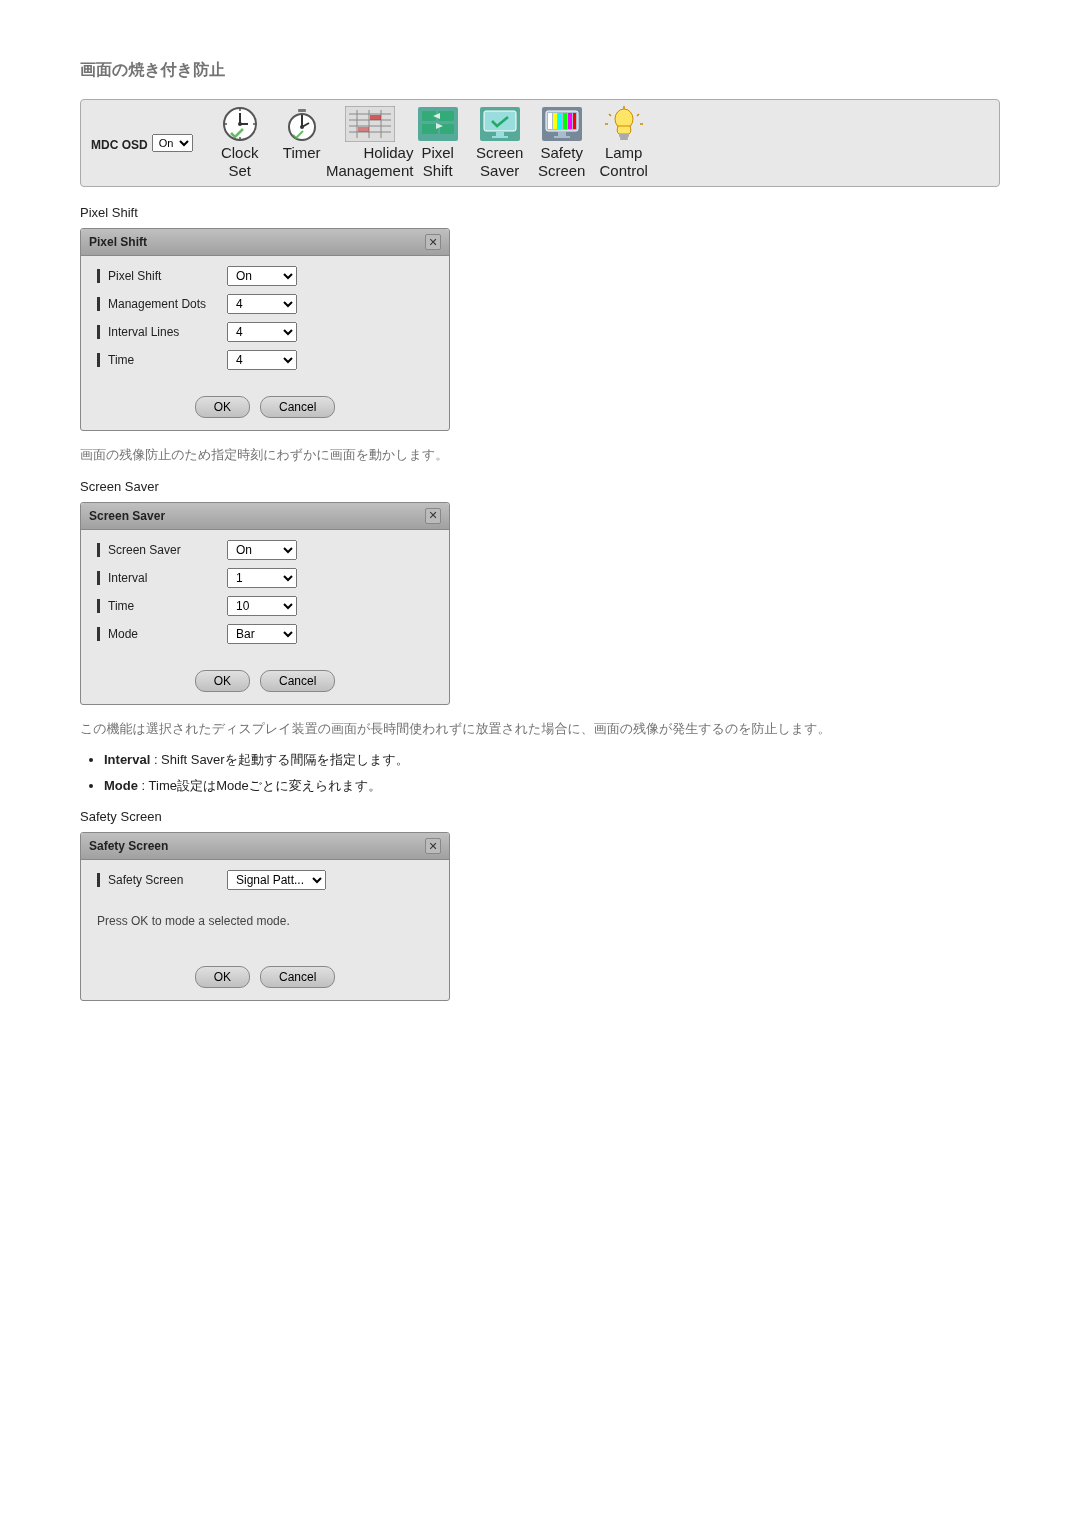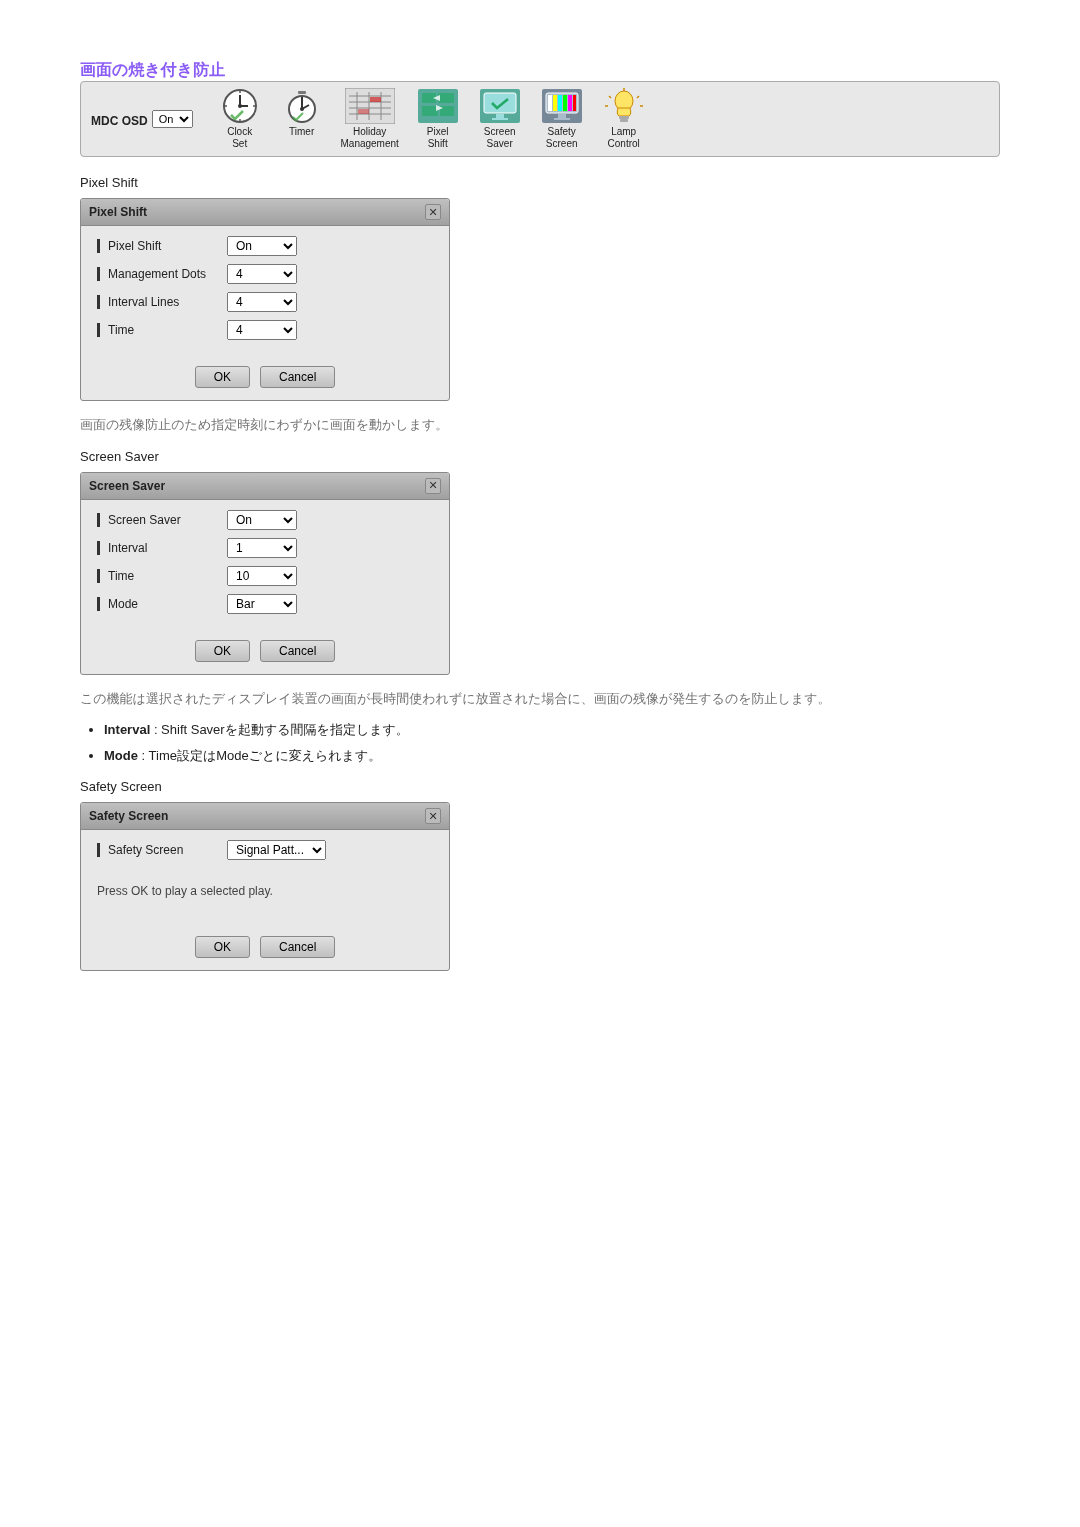--- a/index.html
+++ b/index.html
@@ -9,21 +9,22 @@
       font-size: 13px;
       color: #222;
       padding: 60px 80px;
       width: 1080px;
       min-height: 1527px;
     }
 
     .page-title {
       font-size: 16px;
       font-weight: bold;
-      color: #8b5cf6;
+      color: #737373;
+      margin-bottom: 18px;
     }
 
     
     .toolbar-container {
       border: 1px solid #aaa;
       background: #e8e8e8;
       border-radius: 4px;
       margin-bottom: 18px;
       overflow: hidden;
       position: relative;
@@ -75,21 +76,21 @@
     .toolbar-items {
       display: flex;
       gap: 4px;
     }
     .toolbar-item {
       display: flex;
       flex-direction: column;
       align-items: center;
       width: 58px;
       cursor: pointer;
-      font-size: 10px;
+      font-size: 15px;
       text-align: center;
     }
     .toolbar-item .icon-box {
       width: 44px;
       height: 36px;
       display: flex;
       align-items: center;
       justify-content: center;
       margin-bottom: 2px;
     }
@@ -179,21 +180,21 @@
       display: flex;
       justify-content: center;
       gap: 10px;
       margin-top: 8px;
     }
     .dialog-btn {
       padding: 3px 18px;
       font-size: 12px;
       background: linear-gradient(to bottom, #e0e0e0, #c0c0c0);
       border: 1px solid #888;
-      border-radius: 3px;
+      border-radius: 10px;
       cursor: pointer;
       text-align: right;
     }
 
     
     .desc-text {
       font-size: 13px;
       margin-bottom: 12px;
       color: #737373;
       line-height: 1.5;
@@ -254,21 +255,21 @@
             <rect x="15" y="4" width="8" height="3" rx="1" fill="#777"></rect>
             <line x1="19" y1="10" x2="19" y2="22" stroke="#333" stroke-width="2"></line>
             <line x1="19" y1="22" x2="26" y2="18" stroke="#333" stroke-width="2"></line>
             <circle cx="19" cy="22" r="2" fill="#333"></circle>
             <path d="M 10 30 L 13 33 L 20 26" fill="none" stroke="#4a4" stroke-width="2" opacity="0.8"></path>
           </svg>
         </div>
         <span class="item-label">Timer</span>
       </div>
 
-      <div class="toolbar-item" style="width:70px;">
+      <div class="toolbar-item" style="width:70px;text-align:right;">
         <div class="icon-box" style="width:54px;">
           <svg width="50" height="36" viewBox="0 0 50 36">
             <rect x="0" y="0" width="50" height="36" fill="#ddd" stroke="#888" stroke-width="1"></rect>
 
             <line x1="4" y1="8" x2="46" y2="8" stroke="#888" stroke-width="1"></line>
             <line x1="4" y1="14" x2="46" y2="14" stroke="#888" stroke-width="1"></line>
             <line x1="4" y1="20" x2="46" y2="20" stroke="#888" stroke-width="1"></line>
             <line x1="4" y1="26" x2="46" y2="26" stroke="#888" stroke-width="1"></line>
 
             <line x1="12" y1="4" x2="12" y2="32" stroke="#888" stroke-width="1"></line>
@@ -479,19 +480,19 @@
     <div class="dialog-row">
       <span class="row-label">
         <span class="row-bar"></span>
         <span>Safety Screen</span>
       </span>
       <select>
         <option>Signal Patt...</option><option>Fill</option><option>Bar</option>
       </select>
     </div>
   </div>
-  <div class="dialog-info">Press OK to play a selected play.</div>
+  <div class="dialog-info">Press OK to mode a selected mode.</div>
   <div style="height: 20px;"></div>
   <div class="dialog-buttons">
     <button class="dialog-btn">OK</button>
     <button class="dialog-btn">Cancel</button>
   </div>
 </div>
 
 </body></html>

